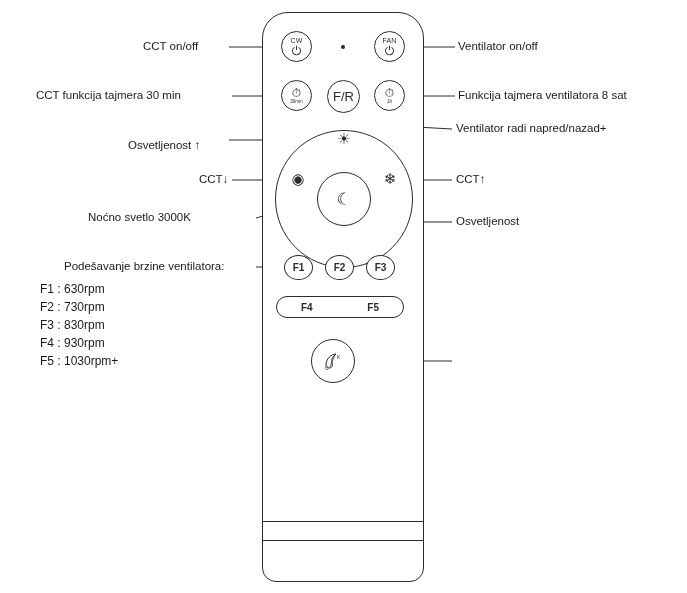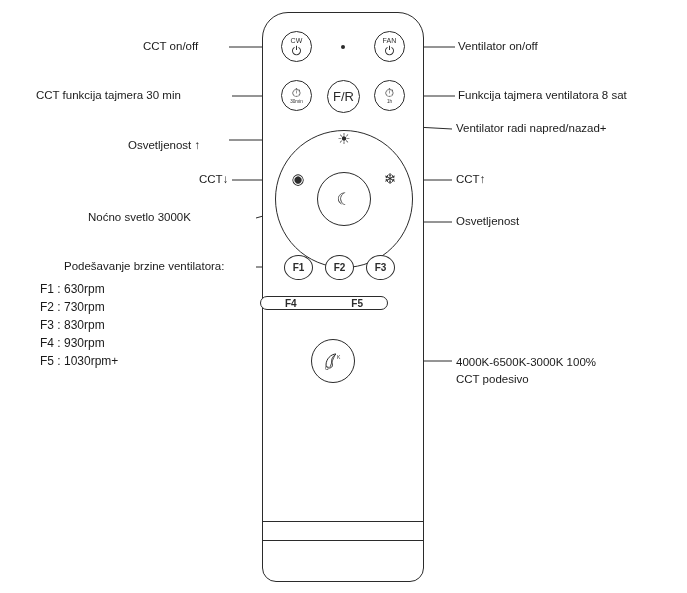--- a/index.html
+++ b/index.html
@@ -150,21 +150,21 @@
     justify-content: center;
     font-size: 10px;
     color: #2b2b2b;
     font-weight: bold;
   }
   #btn-f1 { left: 284px; top: 255px; width: 29px; height: 25px; border-radius: 50%; }
   #btn-f2 { left: 325px; top: 255px; width: 29px; height: 25px; border-radius: 50%; }
   #btn-f3 { left: 366px; top: 255px; width: 29px; height: 25px; border-radius: 50%; }
 
   #btn-f45 {
-    left: 260px; top: 296px; width: 128px; height: 14px;
+    left: 276px; top: 296px; width: 128px; height: 22px;
     border-radius: 13px;
     justify-content: space-between;
     padding: 0 24px;
   }
 
   
   #btn-cct-adjust {
     left: 311px; top: 339px; width: 44px; height: 44px;
     border: 1.2px solid #2b2b2b; border-radius: 50%;
     box-sizing: border-box; background: #fff;
@@ -319,18 +319,14 @@
 
   <div class="anno" style="left:16px; top:260px;margin-left:48px;">Podešavanje brzine ventilatora:</div>
   <div class="speed-block">
     <div>F1 : 630rpm</div>
     <div>F2 : 730rpm</div>
     <div>F3 : 830rpm</div>
     <div>F4 : 930rpm</div>
     <div>F5 : 1030rpm+</div>
   </div>
 
-  <div class="multiline" style="left:456px; top:354px;">
-    <div>4000K-6500K-3000K  100%</div>
-    <div>CCT podesivo</div>
-  </div>
 
 </div>
 
 </body></html>

